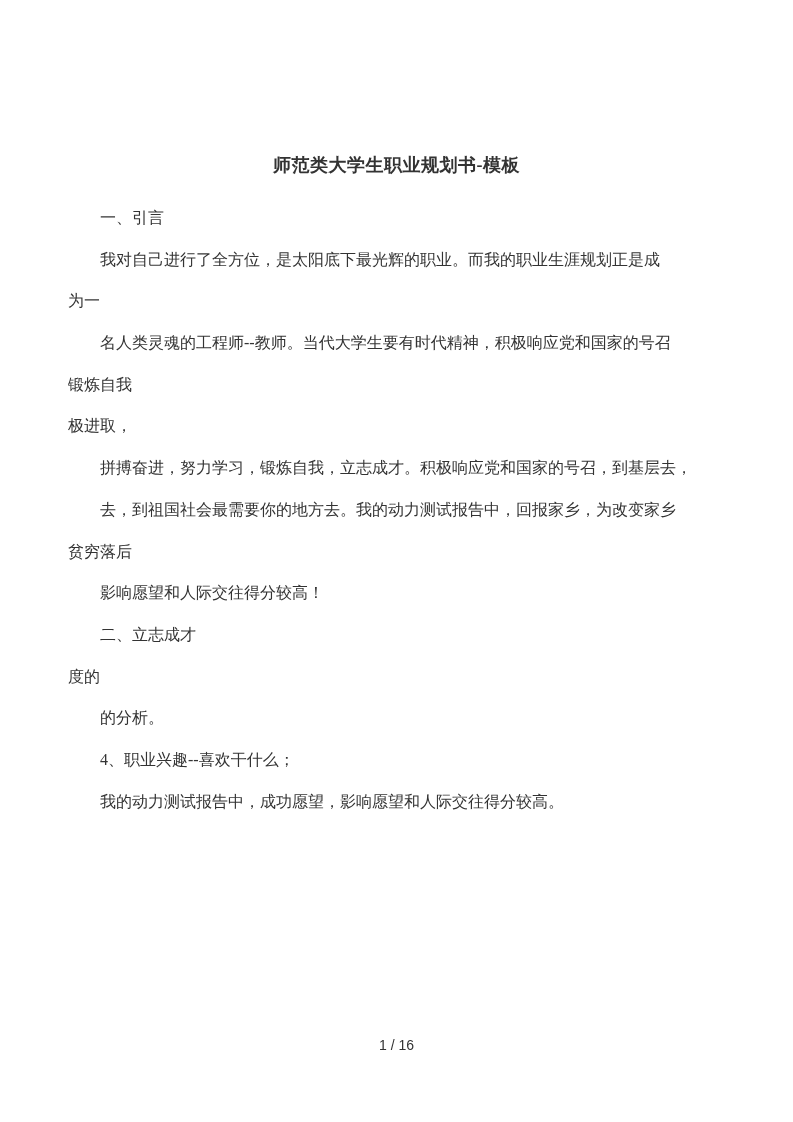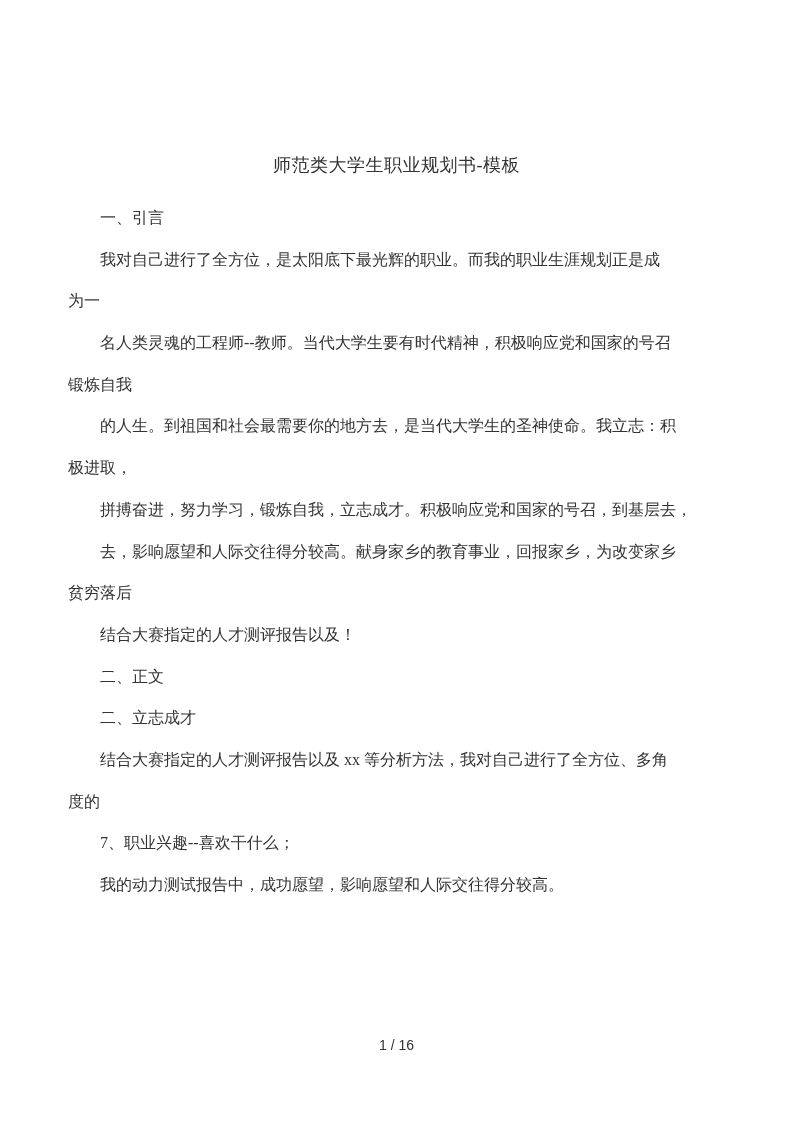--- a/index.html
+++ b/index.html
@@ -16,21 +16,21 @@
     font-family: "Liberation Serif", "DejaVu Serif", serif;
     color: #333333;
   }
   .doc-title {
     position: absolute;
     top: 153px;
     left: 0;
     right: 0;
     text-align: center;
     font-size: 18px;
-    font-weight: normal;
+    font-weight: bold;
     line-height: 24px;
     letter-spacing: 0.5px;
   }
   .content {
     position: absolute;
     top: 197px;
     left: 68px;
     right: 64px;
     font-size: 16px;
     line-height: 41.7px;
@@ -60,29 +60,27 @@
 <div class="page">
 
   <div class="doc-title">师范类大学生职业规划书-模板</div>
 
   <div class="content">
     <div class="line indent">一、引言</div>
     <div class="line indent">我对自己进行了全方位，是太阳底下最光辉的职业。而我的职业生涯规划正是成</div>
     <div class="line">为一</div>
     <div class="line indent">名人类灵魂的工程师--教师。当代大学生要有时代精神，积极响应党和国家的号召</div>
     <div class="line">锻炼自我</div>
-    <div class="line indent">的人生。到祖国和社会最需要你的地方去，是当代大学生的圣神使命。我立志：积</div>
     <div class="line">极进取，</div>
     <div class="line indent">拼搏奋进，努力学习，锻炼自我，立志成才。积极响应党和国家的号召，到基层去，</div>
-    <div class="line indent">去，影响愿望和人际交往得分较高。献身家乡的教育事业，回报家乡，为改变家乡</div>
+    <div class="line indent">去，到祖国社会最需要你的地方去。我的动力测试报告中，回报家乡，为改变家乡</div>
     <div class="line">贫穷落后</div>
-    <div class="line indent">结合大赛指定的人才测评报告以及！</div>
-    <div class="line indent">二、正文</div>
+    <div class="line indent">影响愿望和人际交往得分较高！</div>
     <div class="line indent">二、立志成才</div>
-    <div class="line indent">结合大赛指定的人才测评报告以及 xx 等分析方法，我对自己进行了全方位、多角</div>
     <div class="line">度的</div>
-    <div class="line indent">7、职业兴趣--喜欢干什么；</div>
+    <div class="line indent">的分析。</div>
+    <div class="line indent">4、职业兴趣--喜欢干什么；</div>
     <div class="line indent">我的动力测试报告中，成功愿望，影响愿望和人际交往得分较高。</div>
   </div>
 
   <div class="footer">1 / 16</div>
 
 </div>
 
 </body></html>

